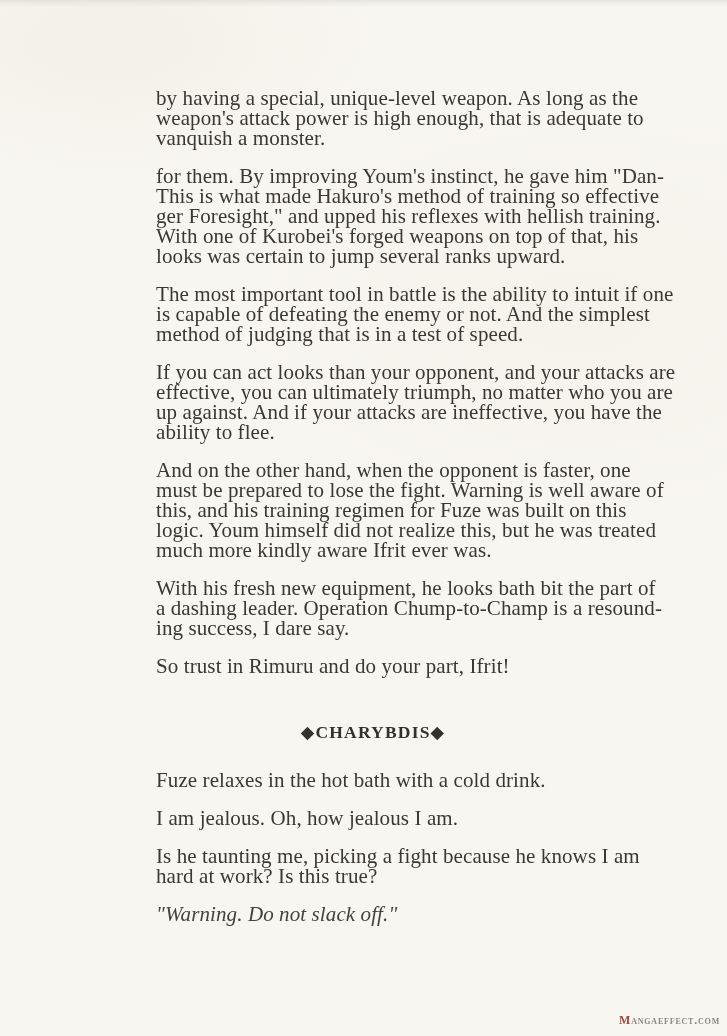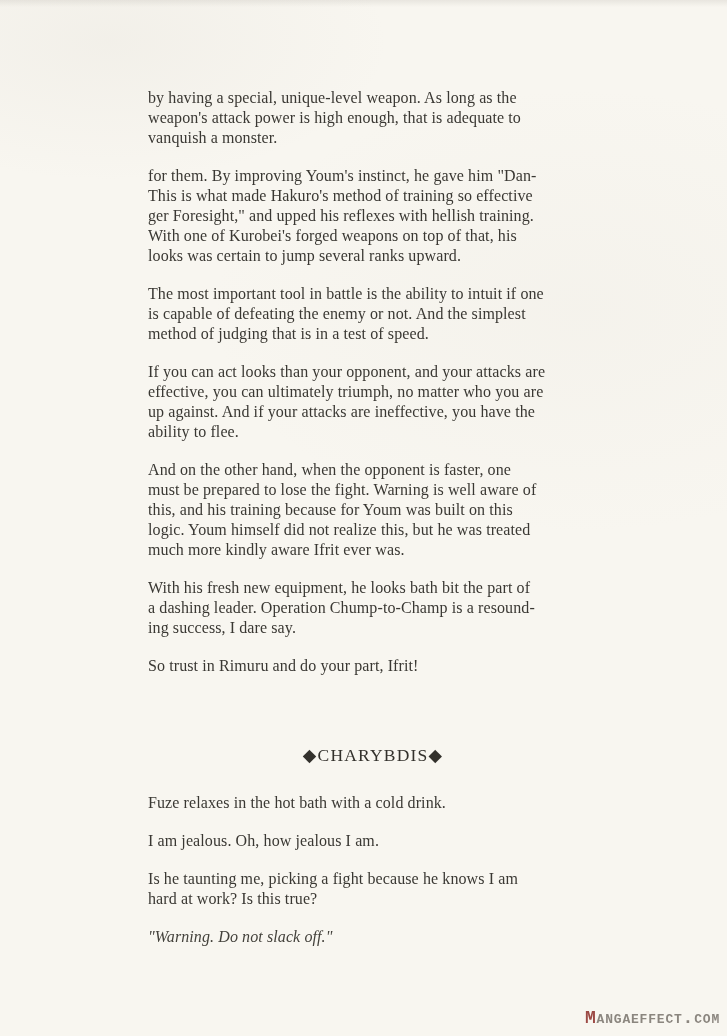--- a/index.html
+++ b/index.html
@@ -20,50 +20,50 @@
     font-family: "Liberation Serif", "DejaVu Serif", serif;
     color: #3a3833;
   }
   .text-column {
     position: absolute;
     left: 148px;
     top: 88px;
     width: 450px;
   }
   .para {
-    margin: 0 0 18px 0;
-    font-size: 16px;
+    margin: 0 0 18px 8px;
+    font-size: 21px;
     line-height: 20px;
     letter-spacing: 0.1px;
   }
   .para .line {
     display: block;
     white-space: nowrap;
   }
   .section-heading {
-    margin: 69px 0 27px 0;
+    margin: 46px 0 27px 0;
     font-size: 17.5px;
     line-height: 21px;
     text-align: center;
-    font-weight: 400;
+    font-weight: 700;
     letter-spacing: 1.2px;
     color: #33312c;
   }
   .quote {
     font-style: italic;
     color: #44423c;
   }
   .watermark {
     position: absolute;
     right: 7px;
     bottom: 8px;
-    font-family: Liberation Mono, monospace;
+    font-family: Liberation Serif, serif;
     font-variant: small-caps;
     font-weight: bold;
-    font-size: 18px;
+    font-size: 12px;
     letter-spacing: 0.8px;
     color: #8b867f;
   }
   .watermark .wm-initial {
     color: #9c4a45;
   }
 </style>
 </head>
 <body>
 
@@ -88,21 +88,21 @@
       </p>
       <p class="para">
         <span class="line">If you can act looks than your opponent, and your attacks are</span>
         <span class="line">effective, you can ultimately triumph, no matter who you are</span>
         <span class="line">up against. And if your attacks are ineffective, you have the</span>
         <span class="line">ability to flee.</span>
       </p>
       <p class="para">
         <span class="line">And on the other hand, when the opponent is faster, one</span>
         <span class="line">must be prepared to lose the fight. Warning is well aware of</span>
-        <span class="line">this, and his training because for Youm was built on this</span>
+        <span class="line">this, and his training regimen for Fuze was built on this</span>
         <span class="line">logic. Youm himself did not realize this, but he was treated</span>
         <span class="line">much more kindly aware Ifrit ever was.</span>
       </p>
       <p class="para">
         <span class="line">With his fresh new equipment, he looks bath bit the part of</span>
         <span class="line">a dashing leader. Operation Chump-to-Champ is a resound-</span>
         <span class="line">ing success, I dare say.</span>
       </p>
       <p class="para">
         <span class="line">So trust in Rimuru and do your part, Ifrit!</span>

